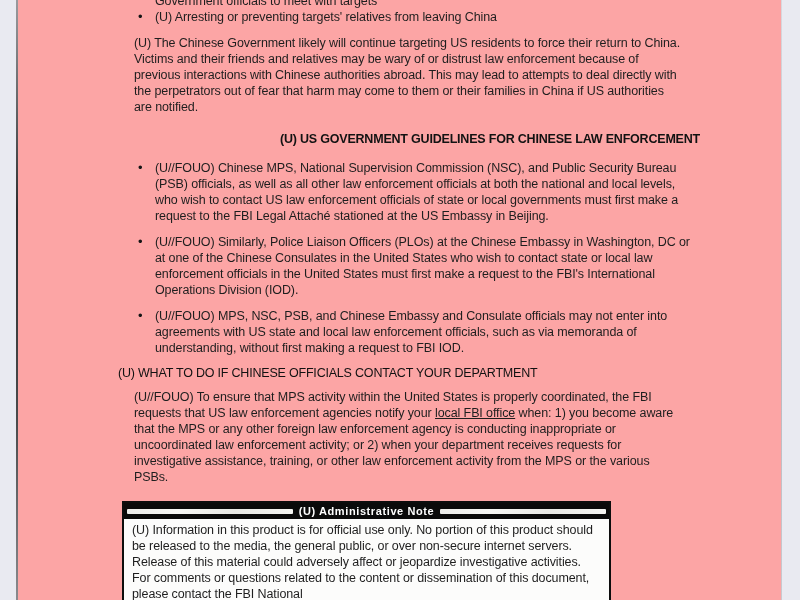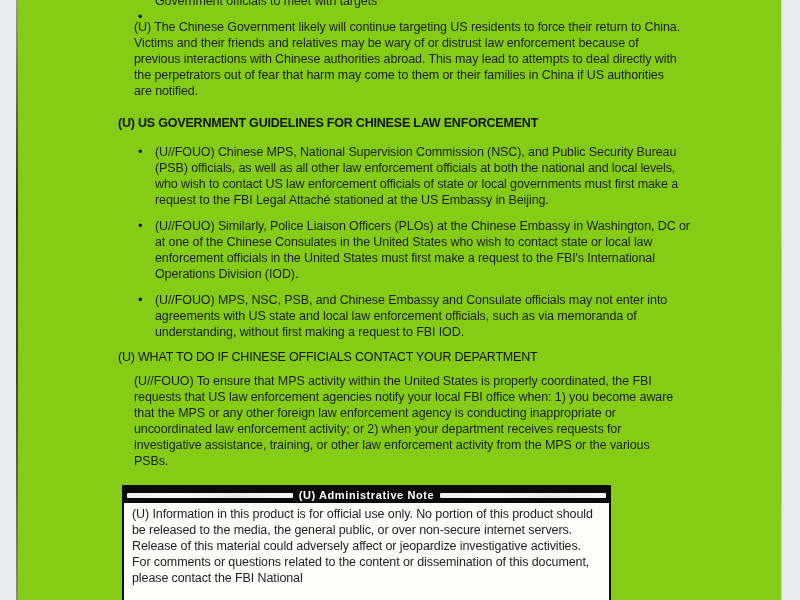--- a/index.html
+++ b/index.html
@@ -16,21 +16,21 @@
     width: 800px;
     height: 600px;
     overflow: hidden;
   }
   .page {
     position: absolute;
     left: 16px;
     top: 0;
     width: 766px;
     height: 600px;
-    background: #84cc16;
+    background: #fca5a5;
     overflow: hidden;
   }
   .page-edge-left {
     position: absolute;
     left: 0; top: 0;
     width: 2px; height: 100%;
     background: linear-gradient(to bottom, #9a9a9e, #2e2e30 35%, #4a4a4c 70%, #8a8a8e);
   }
   .page-edge-right {
     position: absolute;
@@ -62,41 +62,42 @@
     top: 0;
     font-size: 13px;
     color: #141414;
   }
   .p1 { margin-top: 10px; }
   .h1 {
     margin-top: 0;
     font-weight: 700;
     color: #121212;
     letter-spacing: -0.2px;
+    text-align: right;
   }
   .p2 { margin-top: 9px; }
   .bullet-list {
     margin: 13px 0 0 0;
     padding: 0;
     list-style: none;
   }
   .bullet-list li {
     position: relative;
     margin: 0 0 10px 37px;
     width: 545px;
   }
   .bullet-list li:last-child { margin-bottom: 0; }
   .h2 {
     margin-top: 9px;
     font-weight: 400;
     color: #121212;
     letter-spacing: -0.2px;
   }
   .p3 { margin-top: 8px; }
-  .u-phrase { }
+  .u-phrase { text-decoration: underline; }
   .admin-box {
     margin: 13px 0 0 4px;
     width: 489px;
     border: 2px solid #0d0d0d;
     background: #fcfcfb;
     box-sizing: border-box;
   }
   .admin-bar {
     display: flex;
     align-items: center;
@@ -133,20 +134,21 @@
   <div class="page">
     <div class="page-edge-left"></div>
     <div class="page-edge-right"></div>
 
     <div class="content">
 
       <div class="clip-line">Government officials to meet with targets</div>
 
       <div class="top-bullet-row">
         <span class="bullet-dot">•</span>
+        <span>(U) Arresting or preventing targets' relatives from leaving China</span>
       </div>
 
       <p class="para p1">(U) The Chinese Government likely will continue targeting US residents to force their return to China. Victims and their friends and relatives may be wary of or distrust law enforcement because of previous interactions with Chinese authorities abroad. This may lead to attempts to deal directly with the perpetrators out of fear that harm may come to them or their families in China if US authorities are notified.</p>
 
       <div class="h1">(U) US GOVERNMENT GUIDELINES FOR CHINESE LAW ENFORCEMENT</div>
 
 
       <ul class="bullet-list">
         <li>
           <span class="bullet-dot">•</span>

